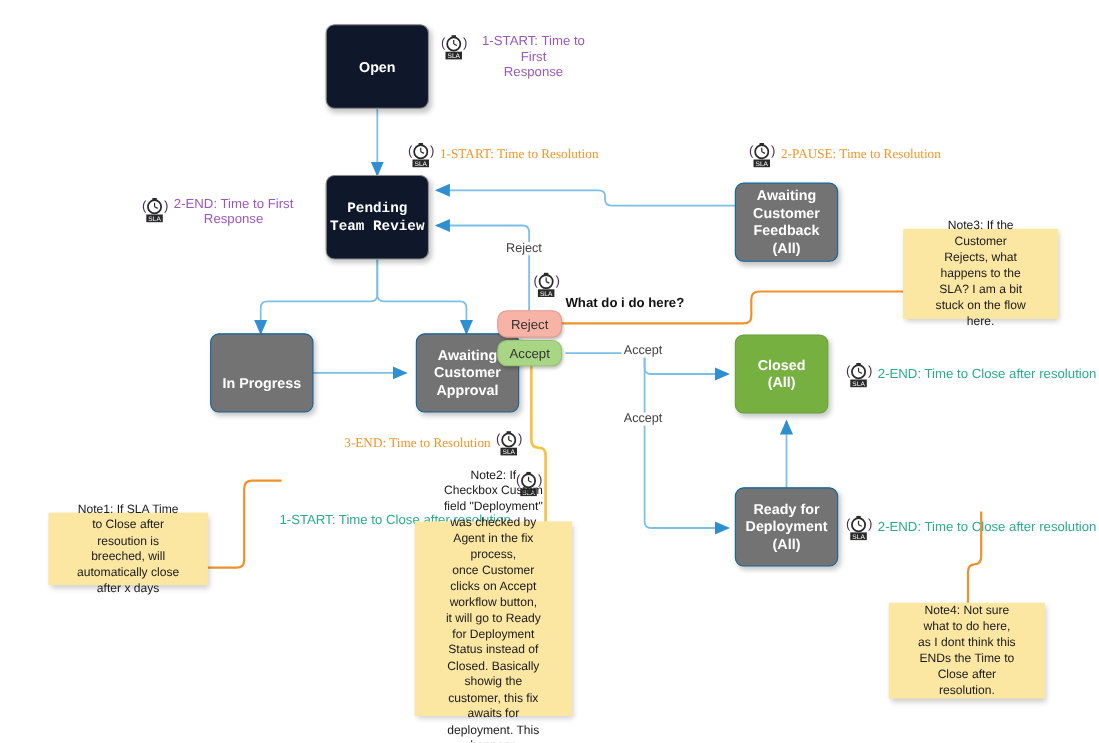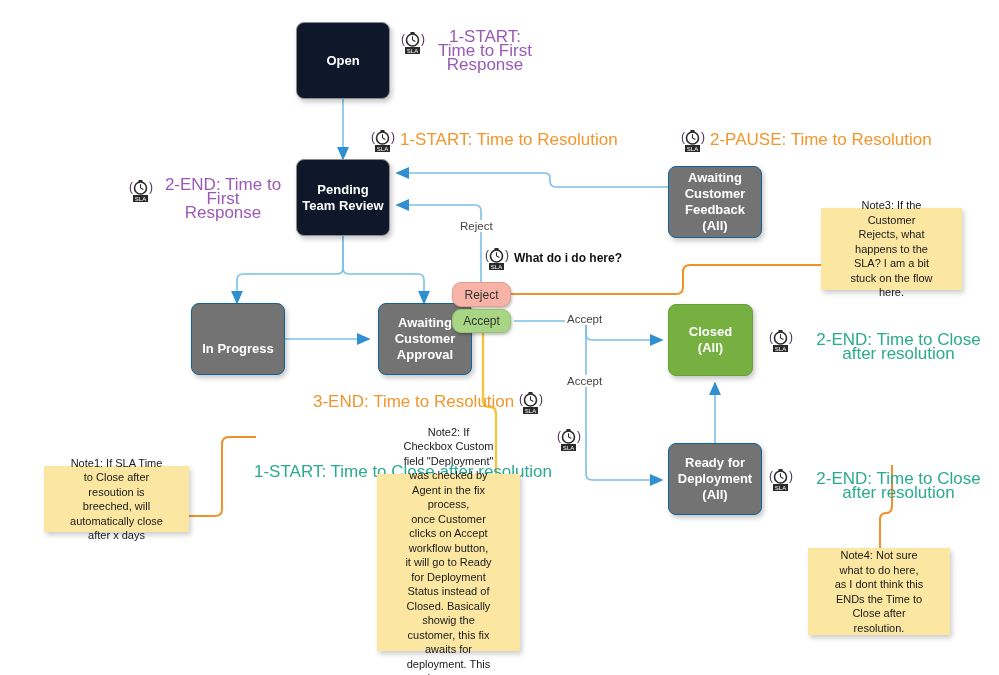--- a/index.html
+++ b/index.html
@@ -23,27 +23,27 @@
   .pill.accept{background:#a9d684;border:1px solid #96c371;}
 
   
   .note{position:absolute;background:#fbe6a2;box-sizing:border-box;
         font-size:11px;line-height:14.5px;color:#1a1a1a;text-align:center;
         padding:8px 26px;box-shadow:2px 3px 5px rgba(0,0,0,.20);}
 
   
   .sla{position:absolute;display:flex;align-items:flex-start;gap:4px;}
   .sla.rtl{flex-direction:row-reverse;}
-  .sla .txt{font-size:17px;line-height:14px;text-align:center;white-space:pre-line;}
+  .sla .txt{font-size:12px;line-height:14px;text-align:center;white-space:pre-line;}
   .sla .icon{flex:0 0 auto;width:26px;height:26px;position:relative;}
   .sla .icon svg{display:block;}
   .c-purple{color:#9b59b6;}
-  .c-orange{color:#f0962c;}
+  .c-orange{color:#f0962c;font-family:Liberation Serif, serif;}
   .c-teal{color:#2aab8f;}
-  .c-dark{color:#111;font-weight:bold;}
+  .c-dark{color:#111;font-weight:bold;margin-top:17px;}
 
   
   .elabel{position:absolute;font-size:11.5px;color:#444;background:#fff;
           padding:0 2px;white-space:nowrap;}
 
   svg.wires{position:absolute;left:0;top:0;width:999px;height:675px;
             pointer-events:none;}
 </style>
 </head>
 <body>
@@ -86,21 +86,21 @@
 
     <g fill="none" stroke="#f5c242" stroke-width="2.4">
       <path d="M483,331 L483,400 Q483,407 490,407 L490,407 Q496,407 496,414 L496,474"></path>
     </g>
   </svg>
 
   <div class="node grey" style="left:296px;top:22px;width:94px;height:77px;">
     <span style="white-space:pre-line;">Open</span>
   </div>
 
-  <div class="node grey" style="left:296px;top:159px;width:94px;height:77px;">
+  <div class="node grey" style="left:296px;top:159px;width:94px;height:77px;font-family:Liberation Mono, monospace;">
     <span style="white-space:pre-line;">Pending
 Team Review</span>
   </div>
 
   <div class="node blue" style="left:191px;top:303px;width:94px;height:72px;">
     <span style="white-space:pre-line;margin-top:20px;">In Progress</span>
   </div>
 
   <div class="node blue" style="left:378px;top:303px;width:94px;height:72px;">
     <span style="white-space:pre-line;">Awaiting

